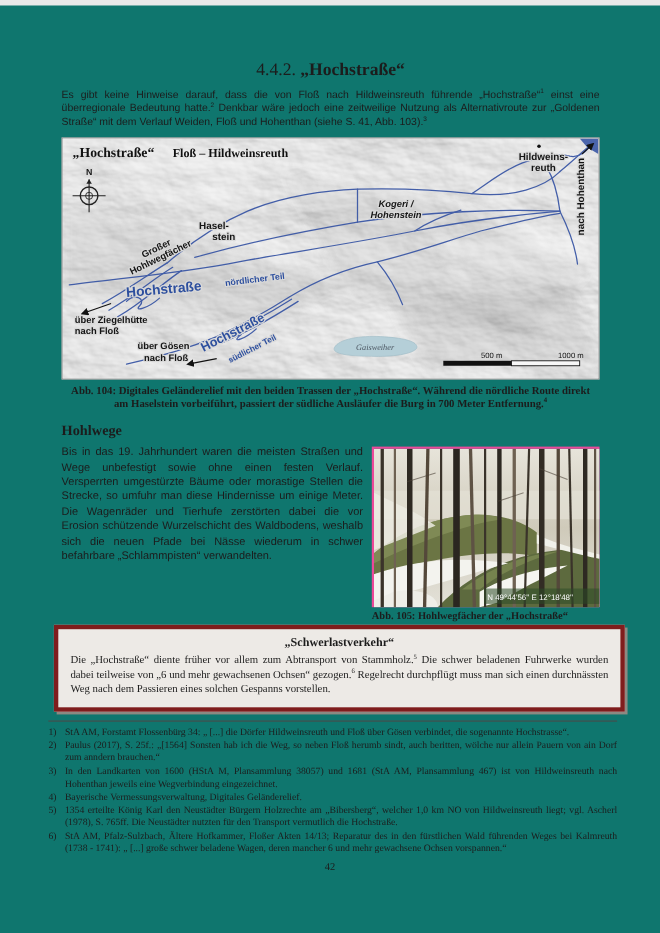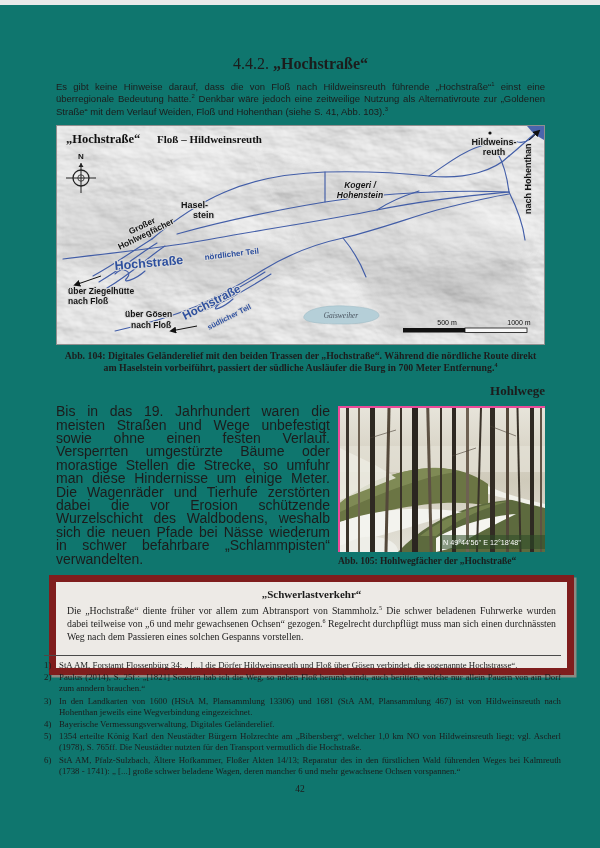--- a/index.html
+++ b/index.html
@@ -14,32 +14,32 @@
 
   .intro{font-size:9.5px;line-height:12.4px;text-align:justify;margin:0 0 7px 0;}
 
   .map-fig{position:relative;width:487px;height:218px;border:1px solid #8f8f8f;background:#d7d7d7;}
   .map-fig svg{display:block;}
 
   .caption{font-family:"Liberation Serif","DejaVu Serif",serif;font-weight:700;font-size:9.8px;line-height:12px;
            text-align:center;margin:5px 8px 0 8px;}
 
   .sec-head{font-family:"Liberation Serif","DejaVu Serif",serif;font-weight:700;font-size:13px;
-            text-align:right;margin:9px 0 6px 0;}
+            text-align:left;margin:9px 0 6px 0;}
 
   .twocol{overflow:visible;}
   .photo-fig{float:right;width:207px;margin:1px 0 2px 8px;}
   .photo-box{position:relative;width:207px;height:146px;border:2px solid #ec4899;box-sizing:border-box;}
   .photo-box svg{display:block;}
   .photo-cap{font-family:"Liberation Serif","DejaVu Serif",serif;font-weight:700;font-size:9.5px;
              margin-top:4px;}
-  .body-p{font-size:14px;line-height:13.4px;text-align:justify;margin:0 0 9px 0;}
+  .body-p{font-size:10px;line-height:13.4px;text-align:justify;margin:0 0 9px 0;}
 
   .info-box{clear:both;position:relative;left:-7px;width:489px;background:#edeae6;
-            border:7px solid #7f1d1d;box-shadow:2.5px 2.5px 0 #8d8982;padding:6px 11px 25px 11px;
+            border:4px solid #7f1d1d;box-shadow:2.5px 2.5px 0 #8d8982;padding:6px 11px 10px 11px;
             box-sizing:content-box;margin-top:3px;}
   .box-head{font-family:"Liberation Serif","DejaVu Serif",serif;font-weight:700;font-size:11px;
             text-align:center;margin:0 0 4px 0;}
   .box-text{font-family:"Liberation Serif","DejaVu Serif",serif;font-size:9.8px;line-height:13px;
             text-align:justify;margin:0;}
 
   .footnotes{position:absolute;left:44px;top:650px;width:517px;
              font-family:"Liberation Serif","DejaVu Serif",serif;font-size:8.8px;line-height:11.2px;}
   .fn-rule{border:none;border-top:1px solid #4a4a4a;margin:0 0 4px 0;width:517px;}
   .fn{display:flex;margin:0 0 1px 0;}
@@ -247,25 +247,25 @@
   </div>
 
   <div class="footnotes">
     <hr class="fn-rule">
     <div class="fn">
       <span class="lbl">1)</span>
       <span class="txt">StA AM, Forstamt Flossenbürg 34: „ [...] die Dörfer Hildweinsreuth und Floß über Gösen verbindet, die sogenannte Hochstrasse“.</span>
     </div>
     <div class="fn">
       <span class="lbl">2)</span>
-      <span class="txt">Paulus (2014), S. 25f.: „[1821] Sonsten hab ich die Weg, so neben Floß herumb sindt, auch beritten, wölche nur allein Pauern von ain Dorf zum anndern brauchen.“</span>
+      <span class="txt">Paulus (2017), S. 25f.: „[1564] Sonsten hab ich die Weg, so neben Floß herumb sindt, auch beritten, wölche nur allein Pauern von ain Dorf zum anndern brauchen.“</span>
     </div>
     <div class="fn">
       <span class="lbl">3)</span>
-      <span class="txt">In den Landkarten von 1600 (HStA M, Plansammlung 13306) und 1681 (StA AM, Plansammlung 467) ist von Hildweinsreuth nach Hohenthan jeweils eine Wegverbindung eingezeichnet.</span>
+      <span class="txt">In den Landkarten von 1600 (HStA M, Plansammlung 38057) und 1681 (StA AM, Plansammlung 467) ist von Hildweinsreuth nach Hohenthan jeweils eine Wegverbindung eingezeichnet.</span>
     </div>
     <div class="fn">
       <span class="lbl">4)</span>
       <span class="txt">Bayerische Vermessungsverwaltung, Digitales Geländerelief.</span>
     </div>
     <div class="fn">
       <span class="lbl">5)</span>
       <span class="txt">1354 erteilte König Karl den Neustädter Bürgern Holzrechte am „Bibersberg“, welcher 1,0 km NO von Hildweinsreuth liegt; vgl. Ascherl (1978), S. 765ff. Die Neustädter nutzten für den Transport vermutlich die Hochstraße.</span>
     </div>
     <div class="fn">

